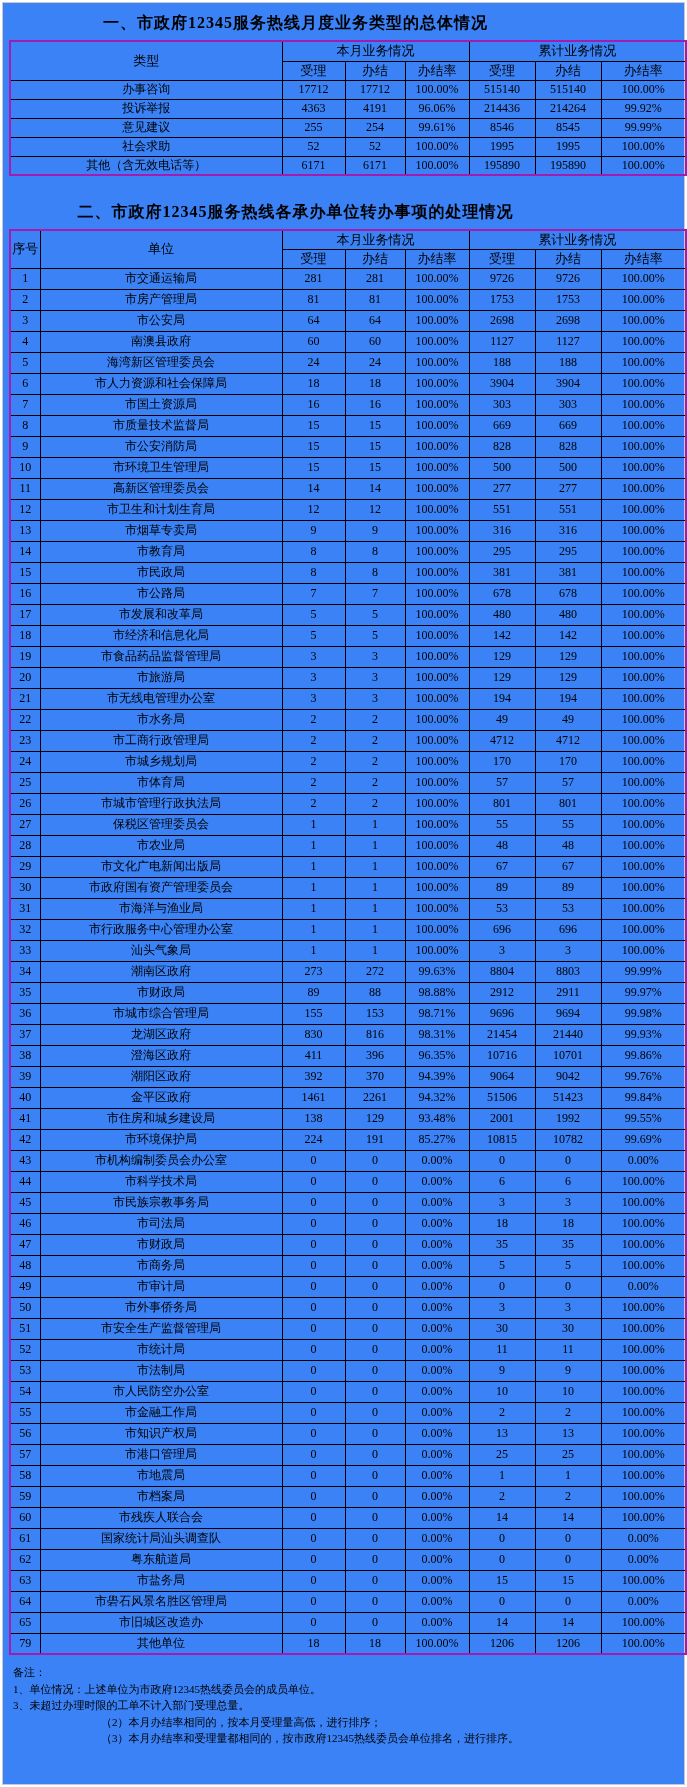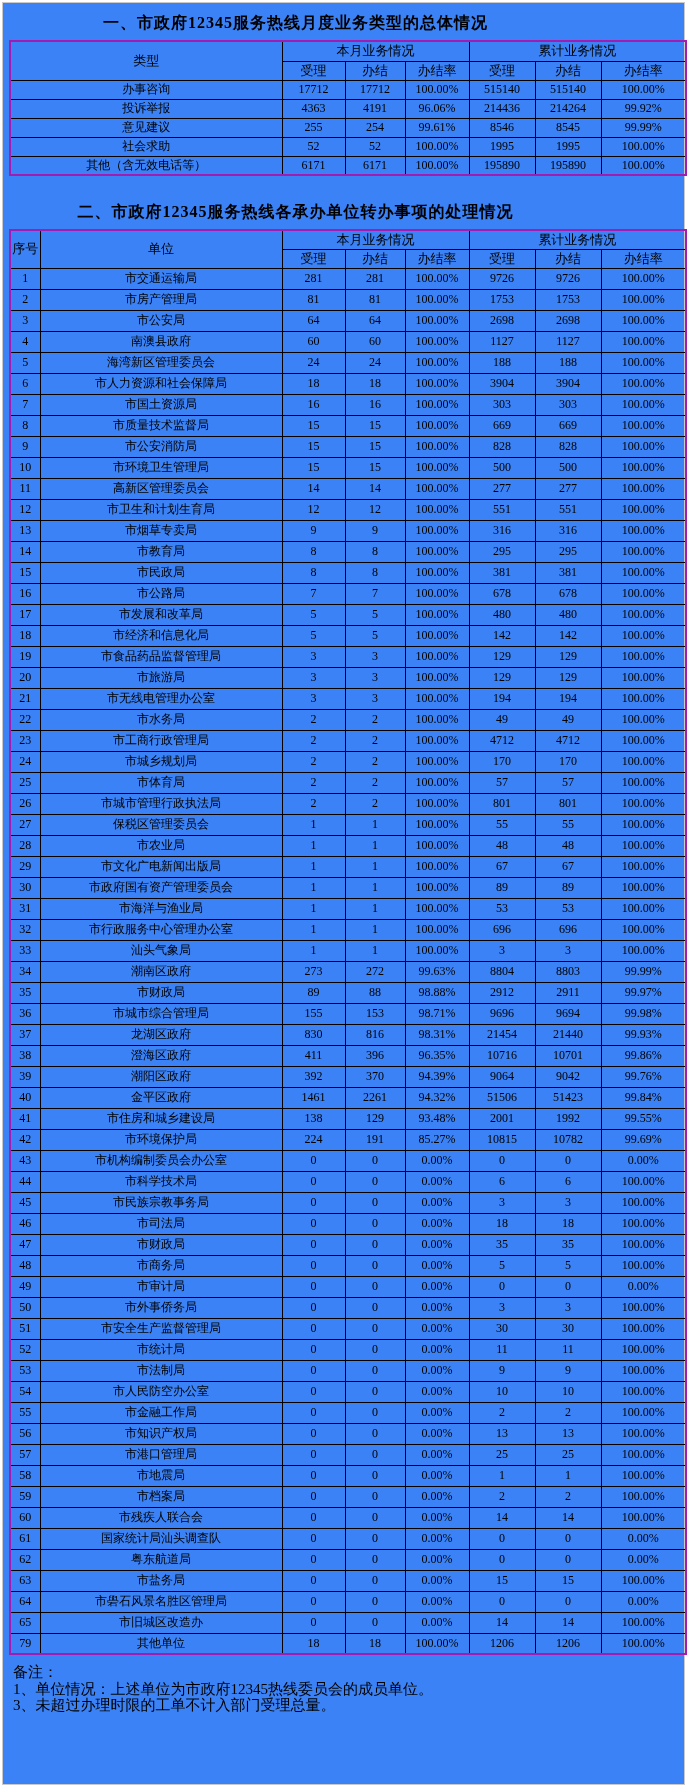--- a/index.html
+++ b/index.html
@@ -43,21 +43,21 @@
   }
   th { font-size:13px; }
   #table1 thead tr.group-row th { height:20px; }
   #table1 thead tr.sub-row th   { height:19px; }
   #table1 tbody td              { height:19px;font-family:Liberation Serif, serif; }
   #table2 thead tr.group-row th { height:19px; }
   #table2 thead tr.sub-row th   { height:19px; }
   #table2 tbody td              { height:21px; }
   .notes {
     padding:9px 8px 0 10px;
-    font-size:15px;
+    font-size:11px;
     line-height:16.5px;
   }
   .note-line { white-space:normal; }
   .note-line.indent { padding-left:88px; }
 </style>
 </head>
 <body>
 
 <div class="page">
 
@@ -827,15 +827,17 @@
           <td>1206</td>
           <td>100.00%</td>
         </tr>
       </tbody>
   </table>
 
   <div class="notes">
       <div class="note-line">备注：</div>
       <div class="note-line">1、单位情况：上述单位为市政府12345热线委员会的成员单位。</div>
       <div class="note-line">3、未超过办理时限的工单不计入部门受理总量。</div>
+      <div class="note-line indent">（2）本月办结率相同的，按本月受理量高低，进行排序；</div>
+      <div class="note-line indent">（3）本月办结率和受理量都相同的，按市政府12345热线委员会单位排名，进行排序。</div>
     </div>
 
 </div>
 
 </body></html>

